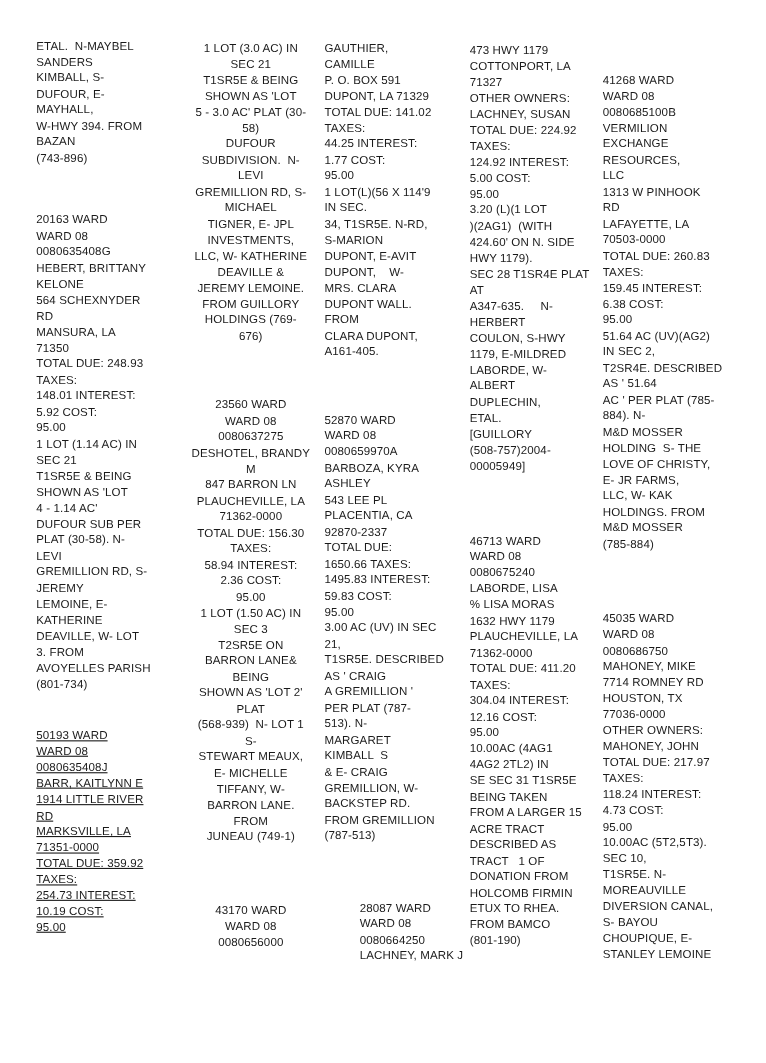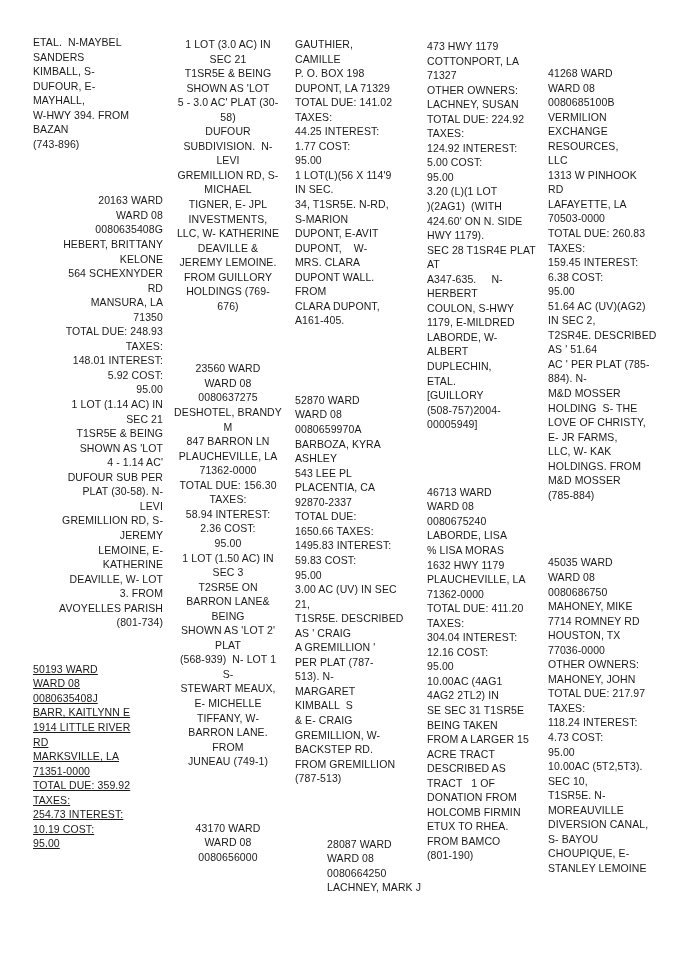--- a/index.html
+++ b/index.html
@@ -28,25 +28,25 @@
     letter-spacing: 0.1px;
   }
   
   .column[data-col="0"] { left: 33px;  padding-top: 35px; }
   .column[data-col="1"] { left: 163px; padding-top: 37px; text-align: center; }
   .column[data-col="2"] { left: 295px; padding-top: 37px; }
   .column[data-col="3"] { left: 427px; padding-top: 39px; }
   .column[data-col="4"] { left: 548px; padding-top: 66px; }
   
   .column .block + .block { margin-top: 52px; }
-  .column[data-col="0"] .block:nth-of-type(2) { margin-top: 42px; text-align: right; }
+  .column[data-col="0"] .block:nth-of-type(2) { margin-top: 42px; }
   .column[data-col="0"] .block:nth-of-type(3) { margin-top: 32px; text-decoration: underline; }
   .column[data-col="1"] .block:nth-of-type(2) { margin-top: 48px; }
   .column[data-col="1"] .block:nth-of-type(3) { }
-  .column[data-col="2"] .block:nth-of-type(2) { margin-top: 65px; }
+  .column[data-col="2"] .block:nth-of-type(2) { margin-top: 47px; }
   .column[data-col="2"] .block:nth-of-type(3) { margin-top: 51px; margin-left: 32px; }
   .column[data-col="3"] .block:nth-of-type(2) { margin-top: 53px; }
   .column[data-col="4"] .block:nth-of-type(2) { margin-top: 53px; }
 </style>
 </head>
 <body>
 
 <div class="page" style="background: rgb(255, 255, 255); color: rgb(26, 26, 26);">
   <div class="column" data-col="0">
       <div class="block">
@@ -162,21 +162,21 @@
       <div class="block">
         <div class="line">43170 WARD</div>
         <div class="line">WARD 08</div>
         <div class="line">0080656000</div>
       </div>
     </div>
   <div class="column" data-col="2">
       <div class="block">
         <div class="line">GAUTHIER,</div>
         <div class="line">CAMILLE</div>
-        <div class="line">P. O. BOX 198</div>
+        <div class="line">P. O. BOX 591</div>
         <div class="line">DUPONT, LA 71329</div>
         <div class="line">TOTAL DUE: 141.02</div>
         <div class="line">TAXES:</div>
         <div class="line">44.25 INTEREST:</div>
         <div class="line">1.77 COST:</div>
         <div class="line">95.00</div>
         <div class="line">1 LOT(L)(56 X 114'9</div>
         <div class="line">IN SEC.</div>
         <div class="line">34, T1SR5E. N-RD,</div>
         <div class="line">S-MARION</div>

